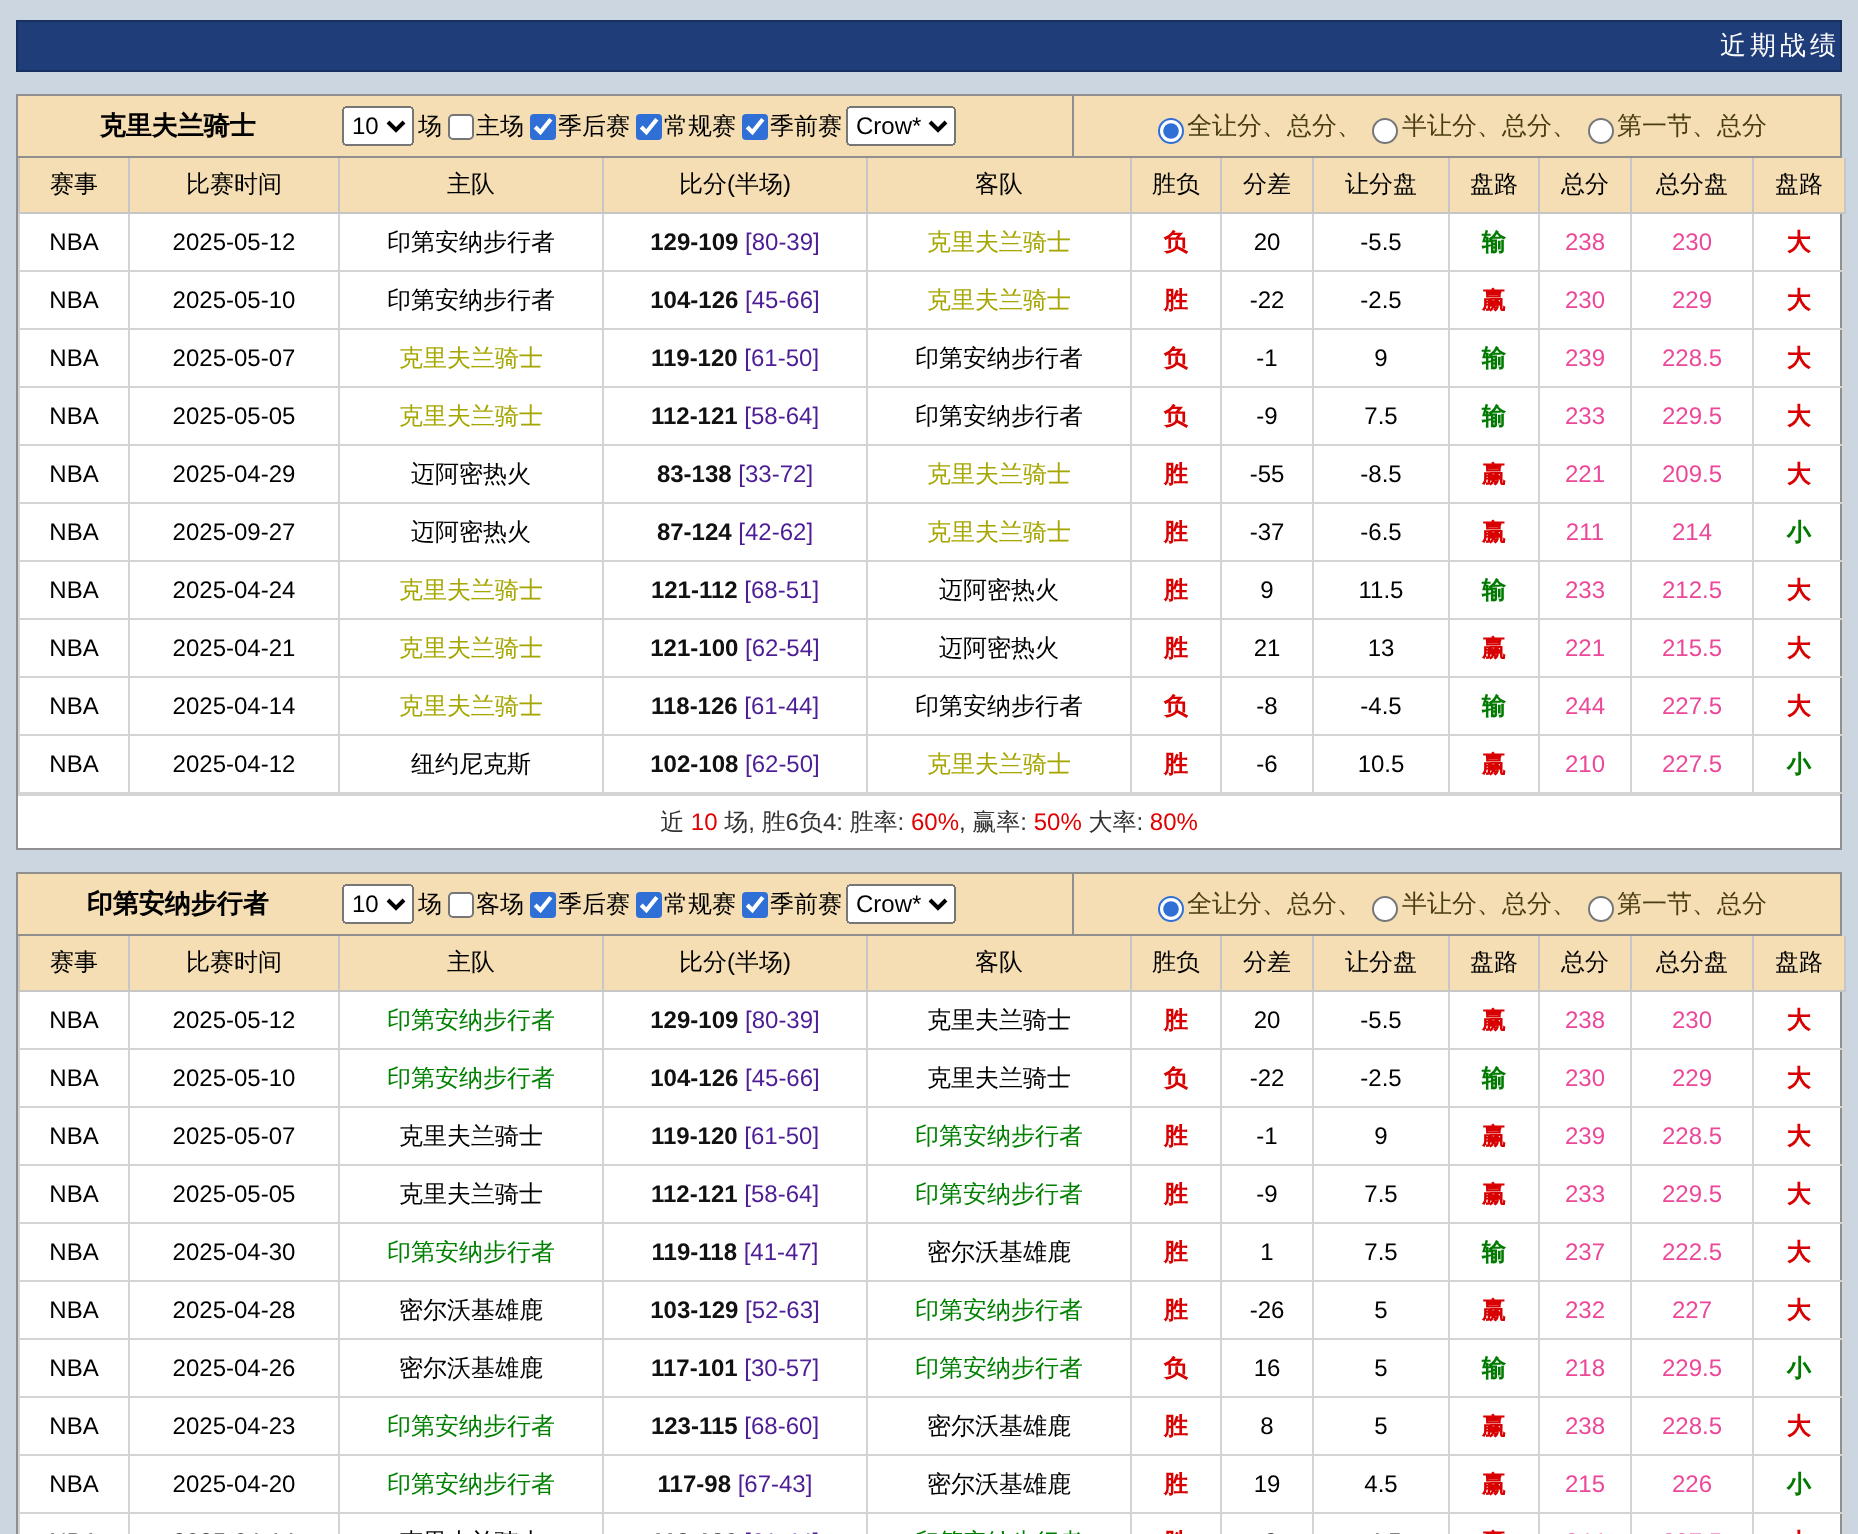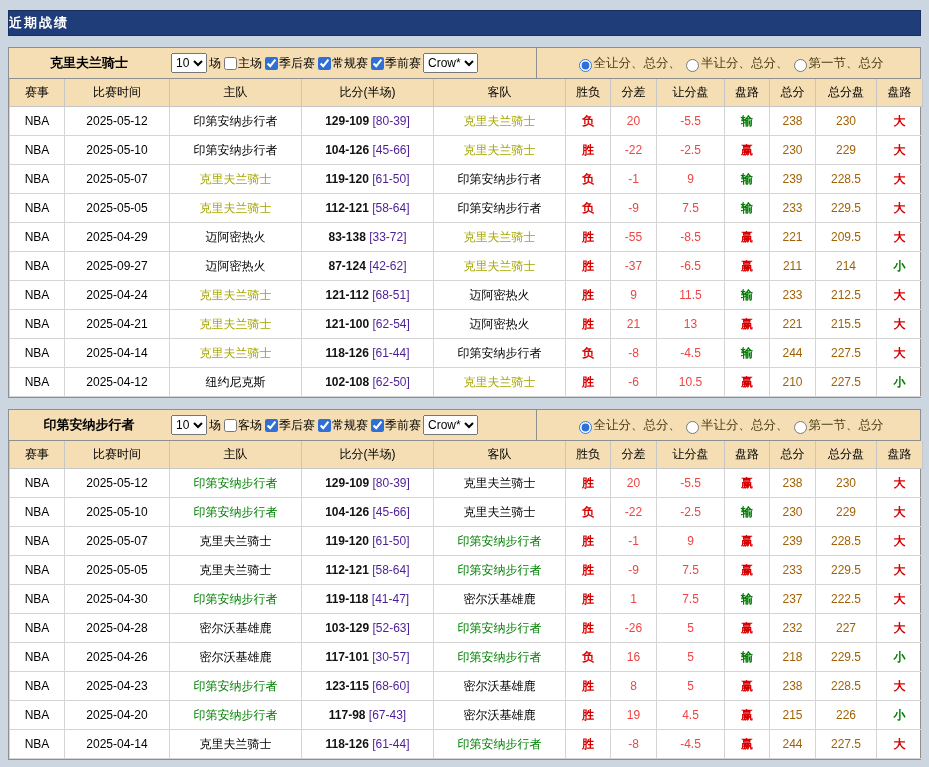--- a/index.html
+++ b/index.html
@@ -2,22 +2,22 @@
 <html><head>
 <meta charset="utf-8">
 <style>
   html,body{margin:0;padding:0;}
   body{
     width:929px;height:767px;box-sizing:border-box;
     background:#ccd6e0;padding:10px 8px;overflow:hidden;
     font-family:"Liberation Sans","DejaVu Sans",sans-serif;
   }
   .title-bar{
-    height:24px;line-height:24px;text-align:left;
-    background:#1f3d78;color:#ffffff;font-weight:bold;font-size:13px;
+    height:24px;line-height:24px;text-align:right;
+    background:#1f3d78;color:#ffffff;font-weight:normal;font-size:13px;
     border:1px solid #17305f;letter-spacing:2px;
   }
   .team-section{margin-top:11px;border:1px solid #8f8f8f;background:#ffffff;}
   .filter-bar{
     display:flex;align-items:center;height:30px;background:#f5deb3;
     border-bottom:1px solid #8f8f8f;font-size:12px;color:#000;
   }
   .team-name{width:160px;text-align:center;font-weight:bold;font-size:13px;flex:none;}
   .controls{display:flex;align-items:center;flex:1;}
   .controls select{font-size:12px;height:20px;margin:0 2px;}
@@ -31,22 +31,22 @@
   .radio-area label{display:flex;align-items:flex-end;cursor:pointer;}
   .radio-area input{margin:0 2px 0 5px;width:13px;height:13px;accent-color:#2f6fd6;}
   table{width:100%;border-collapse:collapse;table-layout:fixed;font-size:12px;}
   thead th{
     background:#f5deb3;height:25px;font-weight:normal;color:#000;
     border:1px solid #c6c6c6;border-top:none;
   }
   tbody td{height:26px;text-align:center;border:1px solid #d4d4d4;color:#000;overflow:hidden;white-space:nowrap;}
   .t-red{color:#d80000;font-weight:bold;}
   .t-green{color:#007a00;font-weight:bold;}
-  .t-blue{color:#a16207;}
-  .t-num{color:#ef4444;}
+  .t-blue{color:#ec4899;}
+  .t-num{color:#000000;}
   .score-main{font-weight:bold;color:#111;}
   .score-half{color:#4c1d95;}
   .section-footer{height:26px;line-height:26px;text-align:center;font-size:12px;background:#fff;border-top:1px solid #d4d4d4;}
   .seg-dark{color:#333;}
   .seg-red{color:#e00000;}
 </style>
 </head>
 <body>
 
 <div class="title-bar">近期战绩</div>
@@ -259,20 +259,21 @@
           <td class="t-red">胜</td>
           <td class="t-num">-6</td>
           <td class="t-num">10.5</td>
           <td class="t-red">赢</td>
           <td class="t-blue">210</td>
           <td class="t-blue">227.5</td>
           <td class="t-green">小</td>
         </tr>
       </tbody>
   </table>
+  <div class="section-footer"><span class="seg-dark">近 </span><span class="seg-red">10</span><span class="seg-dark"> 场, 胜6负4: 胜率: </span><span class="seg-red">60%</span><span class="seg-dark">, 赢率: </span><span class="seg-red">50%</span><span class="seg-dark"> 大率: </span><span class="seg-red">80%</span></div>
 </section>
 
 <section class="team-section">
   <div class="filter-bar">
     <div class="team-name">印第安纳步行者</div>
     <div class="controls">
       <select><option>10</option></select>
       <span>场</span>
       <span class="cb-group">
           <label>

